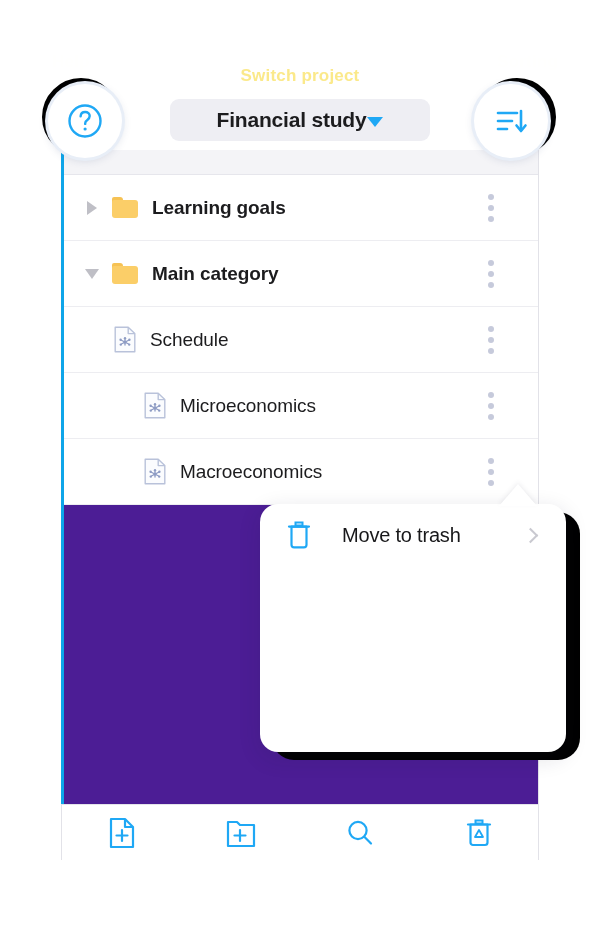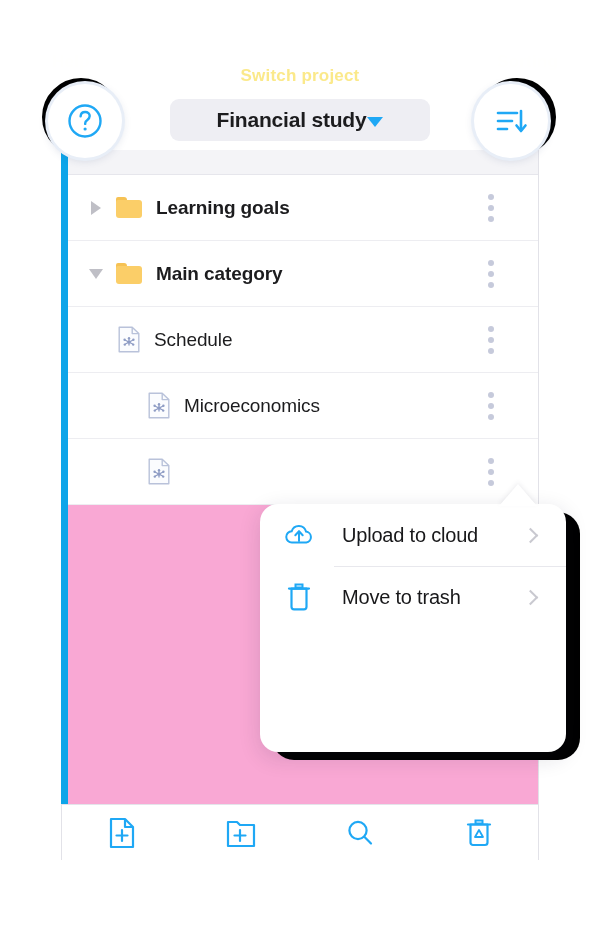--- a/index.html
+++ b/index.html
@@ -56,22 +56,22 @@
   }
   #help-ring   { left: 42px;  top: 78px; }
   #help-circle { left: 48px;  top: 84px; }
   #sort-ring   { left: 478px; top: 78px; }
   #sort-circle { left: 474px; top: 84px; }
 
   
   #panel {
     position: absolute; left: 61px; top: 150px;
     width: 478px; height: 710px;
-    background: #f9a8d4;
-    border-left: 7px solid #0ea5e9;
+    background: #4c1d95;
+    border-left: 3px solid #0ea5e9;
     border-right: 1px solid #E2E2E8;
     overflow: hidden;
     z-index: 5;
   }
   #panel-head { height: 25px; background: #F4F4F7; border-bottom: 1px solid #E6E6EC; }
 
   #list { background: #ffffff; }
   .row {
     position: relative; height: 66px;
     display: flex; align-items: center;
@@ -258,20 +258,21 @@
                 <line x1="14.6" y1="14.2" x2="7.4" y2="18"></line>
               </g>
               <circle cx="11" cy="16.1" r="1.7" fill="#8E9CC4"></circle>
               <circle cx="11" cy="12.3" r="1.2" fill="#8E9CC4"></circle>
               <circle cx="6.6" cy="13.8" r="1.2" fill="#8E9CC4"></circle>
               <circle cx="15.4" cy="13.8" r="1.2" fill="#8E9CC4"></circle>
               <circle cx="6.8" cy="18.6" r="1.2" fill="#8E9CC4"></circle>
               <circle cx="15.2" cy="18.6" r="1.2" fill="#8E9CC4"></circle>
             </svg>
           </div>
+          <div class="row-label">Macroeconomics</div>
           <div class="dots">
             <i></i>
             <i></i>
             <i></i>
           </div>
         </div>
       </div>
   </div>
 
   <div class="hl-ring" id="help-ring"></div>
@@ -299,31 +300,20 @@
   <div id="project-pill">
     <span id="project-name">Financial study</span>
     <span class="caret-down"></span>
   </div>
 
   <div id="menu-shadow"></div>
   <div id="menu-arrow"></div>
   <div id="menu">
       <div class="menu-item">
         <div class="mi-icon">
-          <svg width="30" height="26" viewBox="0 0 30 26">
-            <path d="M8 20.5a5.6 5.6 0 0 1-.3-11.2A7.4 7.4 0 0 1 22 9.6a5.5 5.5 0 0 1 .3 10.9z" fill="none" stroke="#1FA8F5" stroke-width="2"></path>
-            <line x1="15" y1="19" x2="15" y2="9.5" stroke="#1FA8F5" stroke-width="2" stroke-linecap="round"></line>
-            <path d="M11.3 13.2 15 9.3l3.7 3.9" fill="none" stroke="#1FA8F5" stroke-width="2" stroke-linecap="round" stroke-linejoin="round"></path>
-          </svg>
-        </div>
-        <div class="mi-label">Upload to cloud</div>
-        <div class="chev"></div>
-      </div>
-      <div class="menu-item">
-        <div class="mi-icon">
           <svg width="24" height="30" viewBox="0 0 24 30">
             <path d="M8.5 2.5h7v3h-7z" fill="none" stroke="#1FA8F5" stroke-width="2"></path>
             <line x1="2" y1="6.6" x2="22" y2="6.6" stroke="#1FA8F5" stroke-width="2.2" stroke-linecap="round"></line>
             <path d="M4.5 6.6h15v18.2a2.6 2.6 0 0 1-2.6 2.6H7.1a2.6 2.6 0 0 1-2.6-2.6z" fill="none" stroke="#1FA8F5" stroke-width="2.2" stroke-linejoin="round"></path>
           </svg>
         </div>
         <div class="mi-label">Move to trash</div>
         <div class="chev"></div>
       </div>
     </div>

